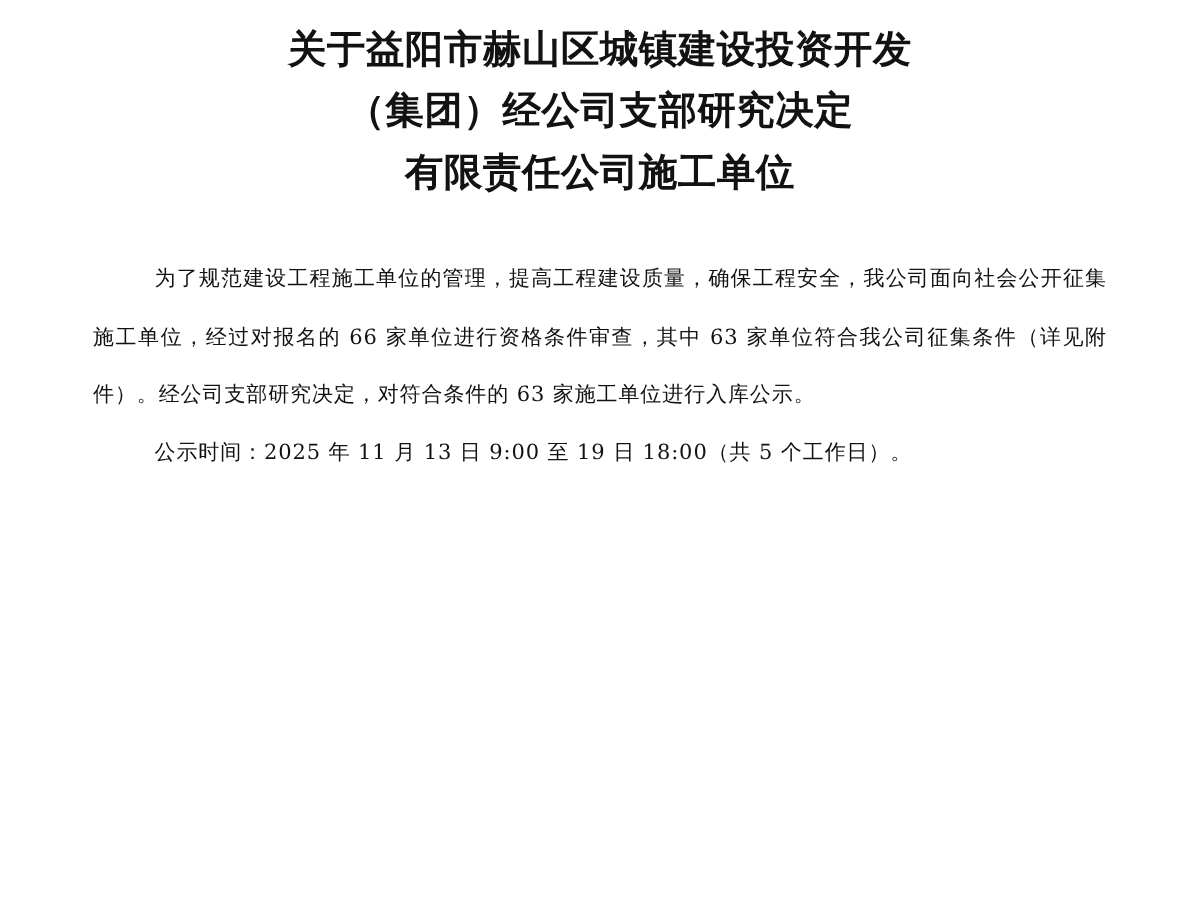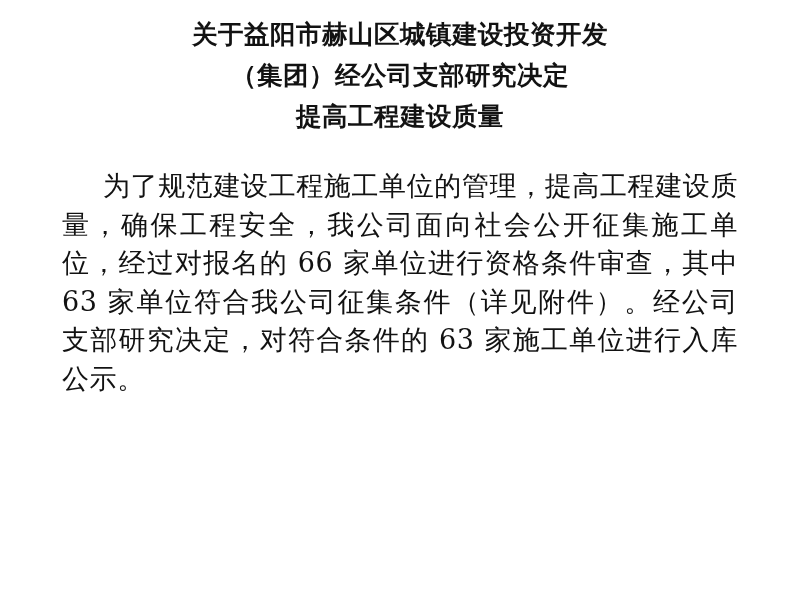--- a/index.html
+++ b/index.html
@@ -26,45 +26,47 @@
     font-size: 25.5px;
     font-weight: bold;
     line-height: 41px;
     letter-spacing: 0.5px;
     margin: 0;
     padding: 0 4px;
   }
   .doc-title .line {
     display: block;
     white-space: nowrap;
+    font-family: Liberation Mono, monospace;
   }
   .body-block {
     margin-top: 30px;
   }
   .para {
-    font-size: 27px;
+    font-size: 14px;
     line-height: 38.5px;
     text-align: justify;
     text-align-last: left;
     margin: 0;
     letter-spacing: 0.6px;
     text-indent: 41px;
   }
   .para + .para {
     margin-top: 0;
   }
 </style>
 </head>
 <body>
 
 <div class="page">
 
   <div class="doc-title">
     <span class="line">关于益阳市赫山区城镇建设投资开发</span>
     <span class="line">（集团）经公司支部研究决定</span>
-    <span class="line">提高工程建设质量</span>
+    <span class="line">有限责任公司施工单位</span>
   </div>
 
   <div class="body-block">
     <p class="para">为了规范建设工程施工单位的管理，提高工程建设质量，确保工程安全，我公司面向社会公开征集施工单位，经过对报名的 66 家单位进行资格条件审查，其中 63 家单位符合我公司征集条件（详见附件）。经公司支部研究决定，对符合条件的 63 家施工单位进行入库公示。</p>
+    <p class="para">公示时间：2025 年 11 月 13 日 9:00 至 19 日 18:00（共 5 个工作日）。</p>
   </div>
 
 </div>
 
 </body></html>

